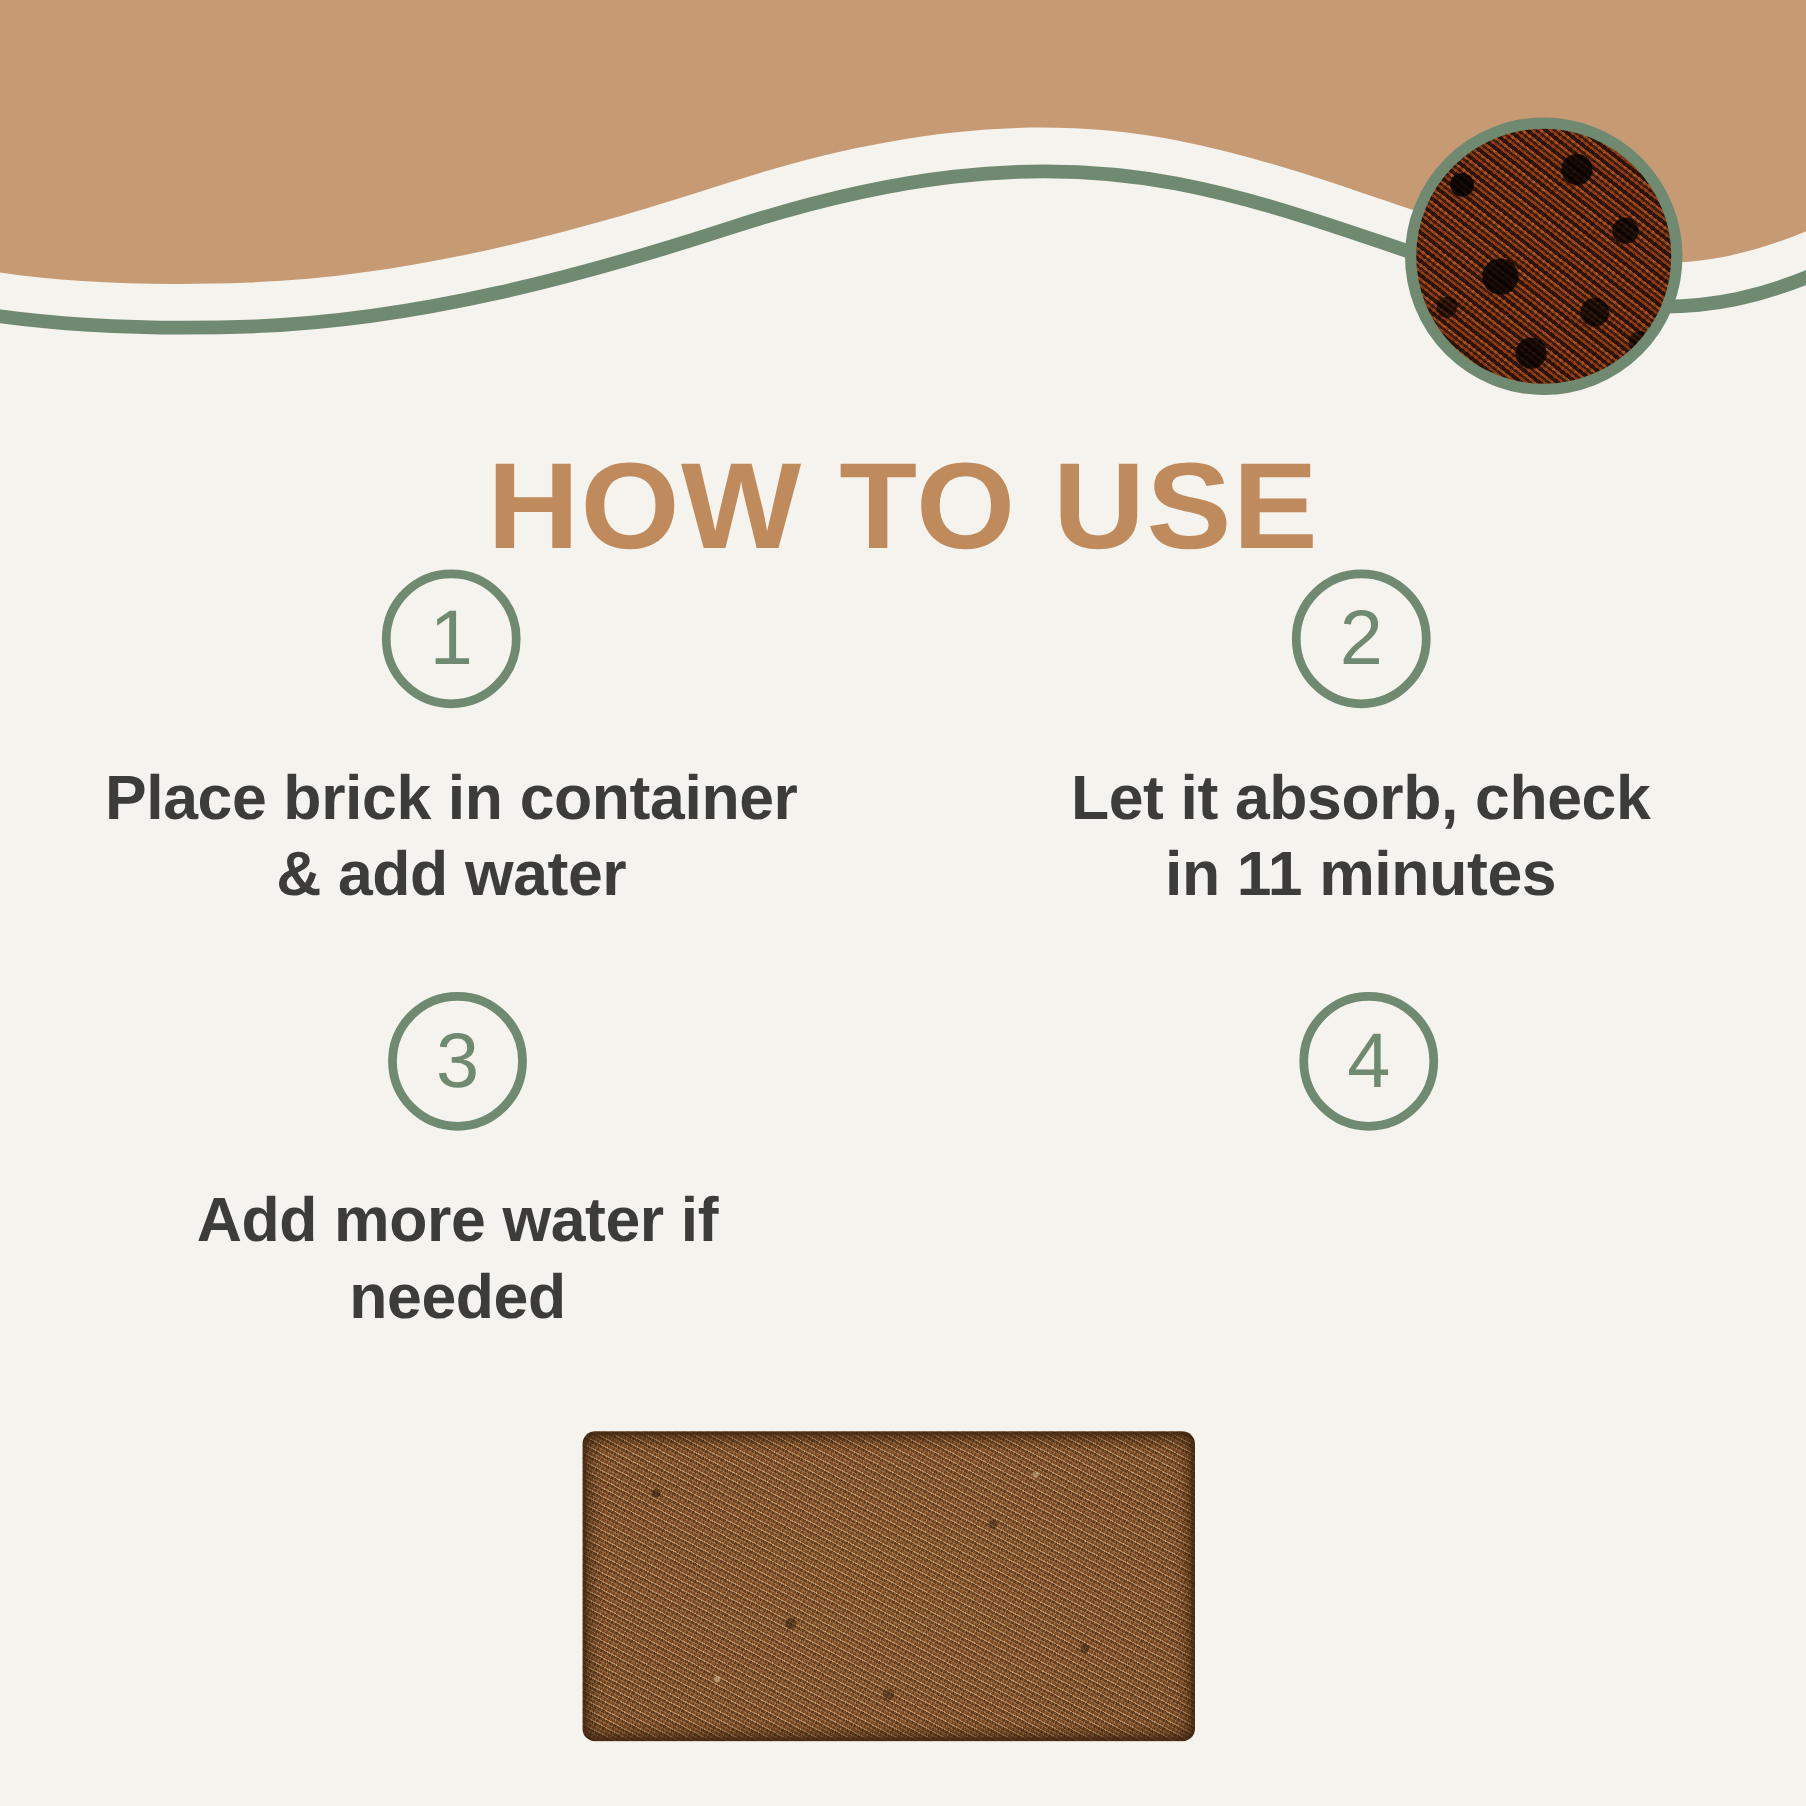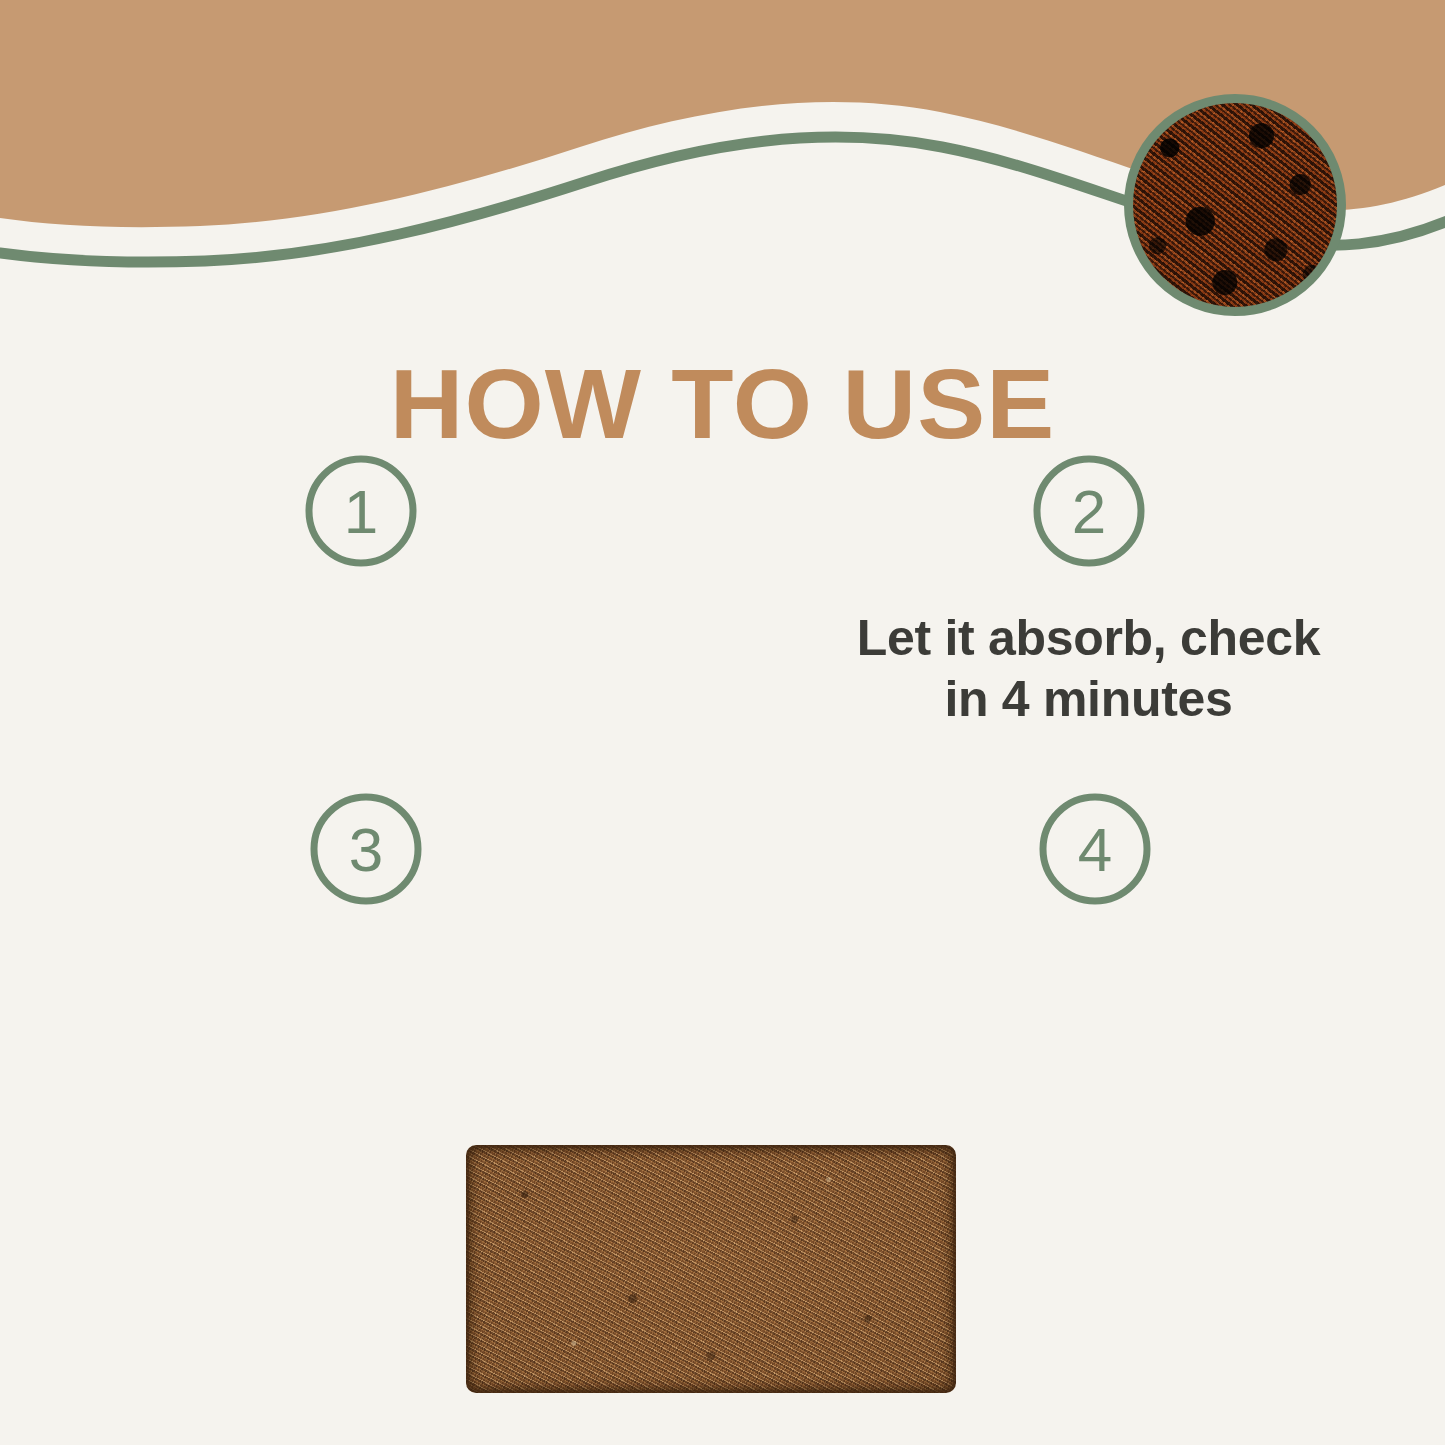--- a/index.html
+++ b/index.html
@@ -180,40 +180,44 @@
 
   <div id="steps">
 
     <div class="step s1">
       <div class="step-badge">
         <svg viewBox="0 0 118 118">
           <circle cx="59" cy="59" r="52" fill="none" stroke="#6F8A70" stroke-width="7"></circle>
           <text x="59" y="59" text-anchor="middle" dominant-baseline="central" font-family="'Liberation Sans', sans-serif" font-size="62" fill="#6F8A70">1</text>
         </svg>
       </div>
+      <div class="step-text">Place brick in container
+&amp; add water</div>
     </div>
 
     <div class="step s2">
       <div class="step-badge">
         <svg viewBox="0 0 118 118">
           <circle cx="59" cy="59" r="52" fill="none" stroke="#6F8A70" stroke-width="7"></circle>
           <text x="59" y="59" text-anchor="middle" dominant-baseline="central" font-family="'Liberation Sans', sans-serif" font-size="62" fill="#6F8A70">2</text>
         </svg>
       </div>
       <div class="step-text">Let it absorb, check
-in 4 minutes</div>
+in 11 minutes</div>
     </div>
 
     <div class="step s3">
       <div class="step-badge">
         <svg viewBox="0 0 118 118">
           <circle cx="59" cy="59" r="52" fill="none" stroke="#6F8A70" stroke-width="7"></circle>
           <text x="59" y="59" text-anchor="middle" dominant-baseline="central" font-family="'Liberation Sans', sans-serif" font-size="62" fill="#6F8A70">3</text>
         </svg>
       </div>
+      <div class="step-text">Add more water if
+needed</div>
     </div>
 
     <div class="step s4">
       <div class="step-badge">
         <svg viewBox="0 0 118 118">
           <circle cx="59" cy="59" r="52" fill="none" stroke="#6F8A70" stroke-width="7"></circle>
           <text x="59" y="59" text-anchor="middle" dominant-baseline="central" font-family="'Liberation Sans', sans-serif" font-size="62" fill="#6F8A70">4</text>
         </svg>
       </div>
     </div>

